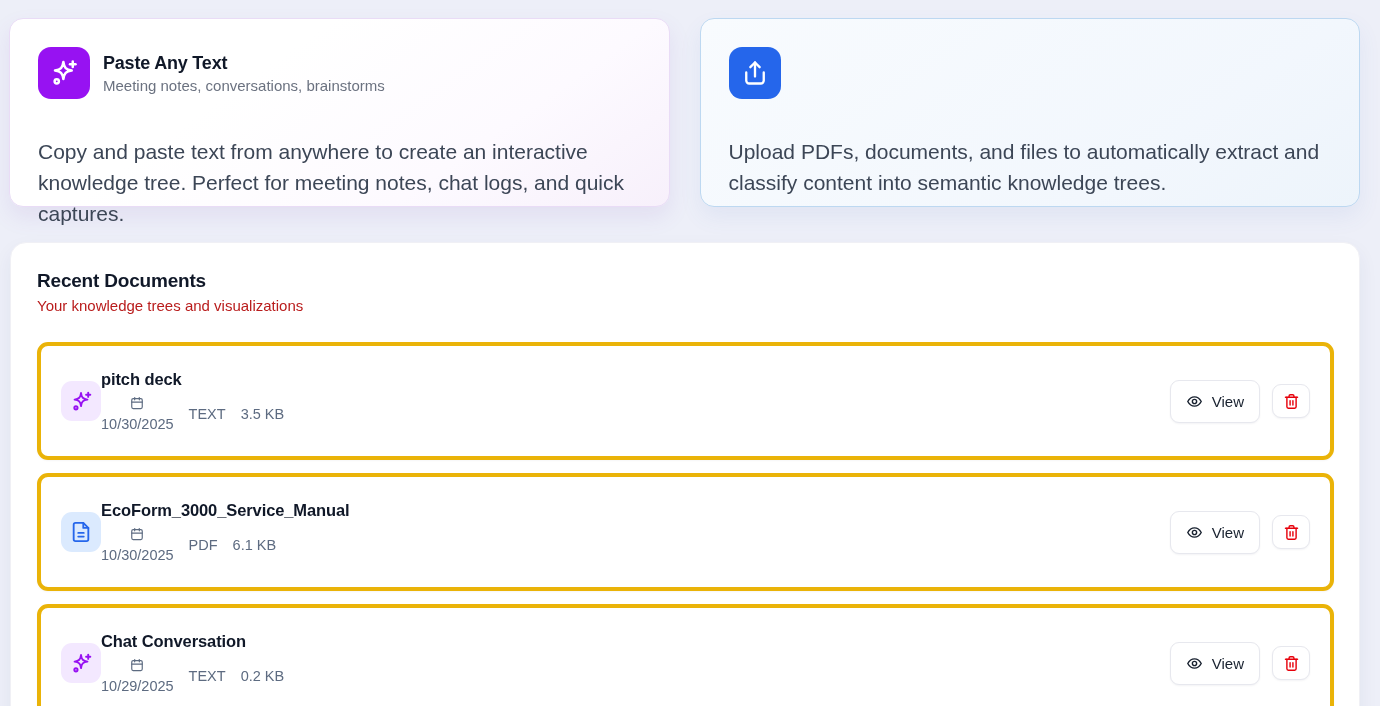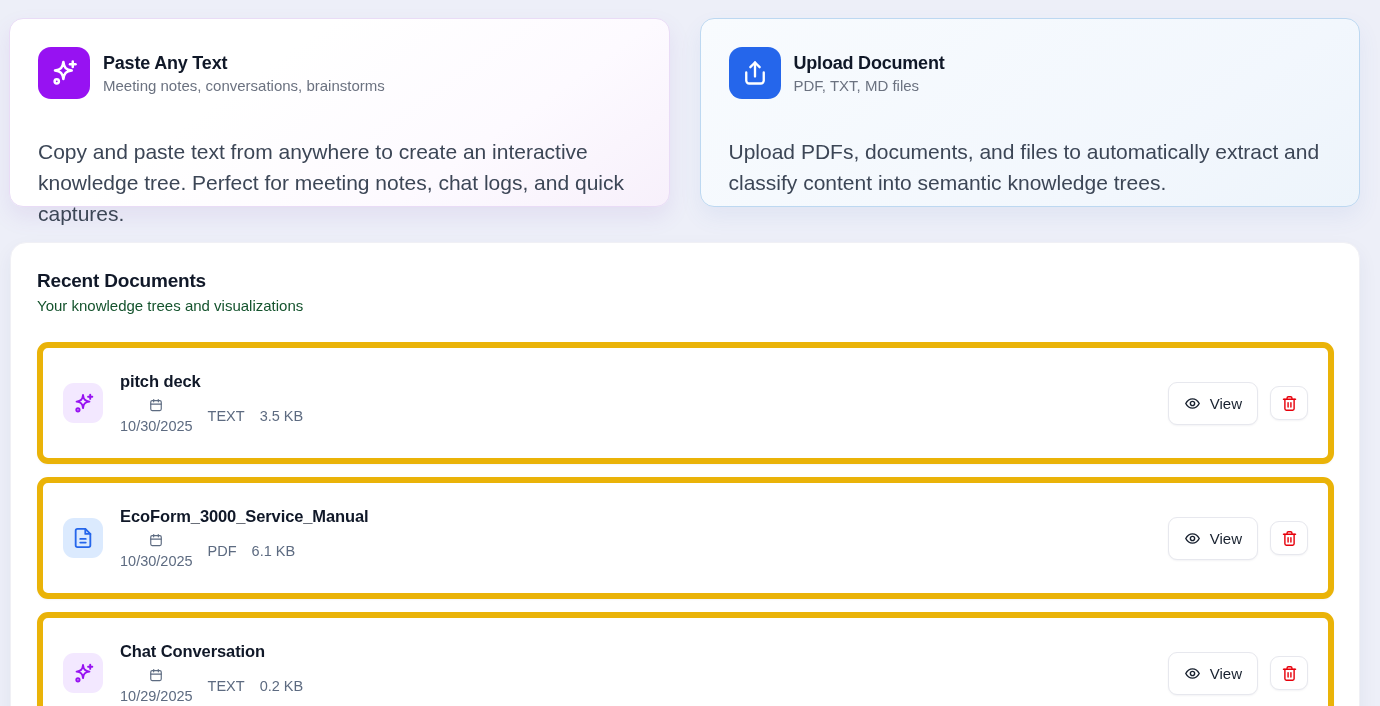--- a/index.html
+++ b/index.html
@@ -50,26 +50,26 @@
   .panel {
     margin-top: 35px; margin-left: 1px;
     min-height: 434px;
     background: #ffffff;
     border: 1px solid #f0f0f5;
     border-radius: 16px;
     padding: 27px 25px 28px 26px;
     box-shadow: 0 8px 20px rgba(35, 45, 95, 0.06);
   }
   .panel-title { font-size: 19px; font-weight: 700; letter-spacing: -0.2px; color: #101828; }
-  .panel-subtitle { font-size: 15px; color: #14532d; margin-top: 5px; }
+  .panel-subtitle { font-size: 15px; color: #b91c1c; margin-top: 5px; }
   .doc-list { margin-top: 28px; display: flex; flex-direction: column; gap: 13px; }
 
   .doc-row {
-    display: flex; align-items: center; gap: 17px;
-    border: 6px solid #eab308;
+    display: flex; align-items: center; 
+    border: 4px solid #eab308;
     border-radius: 11px;
     background: #ffffff;
     padding: 24px 20px;
     box-shadow: 0 1px 2px rgba(20, 25, 50, 0.04);
   }
   .doc-icon {
     width: 40px; height: 40px; flex: 0 0 40px;
     border-radius: 11px;
     display: flex; align-items: center; justify-content: center;
   }
@@ -134,24 +134,20 @@
     </div>
 
     <div class="action-card card-upload">
       <div class="card-head">
         <div class="card-icon icon-blue-bg">
           <svg width="28" height="28" viewBox="0 0 24 24" fill="none" stroke="currentColor" stroke-width="2" stroke-linecap="round" stroke-linejoin="round">
             <path d="M4.5 11.5v7a2.5 2.5 0 0 0 2.5 2.5h10a2.5 2.5 0 0 0 2.5-2.5v-7"></path>
             <path d="M8 7l4-4 4 4"></path>
               <path d="M12 3v12"></path>
           </svg>
-        </div>
-        <div>
-          <div class="card-title">Upload Document</div>
-          <div class="card-subtitle">PDF, TXT, MD files</div>
         </div>
       </div>
       <div class="card-desc">Upload PDFs, documents, and files to automatically extract and classify content into semantic knowledge trees.</div>
     </div>
 
   </div>
 
   <div class="panel">
     <div class="panel-title">Recent Documents</div>
     <div class="panel-subtitle">Your knowledge trees and visualizations</div>

